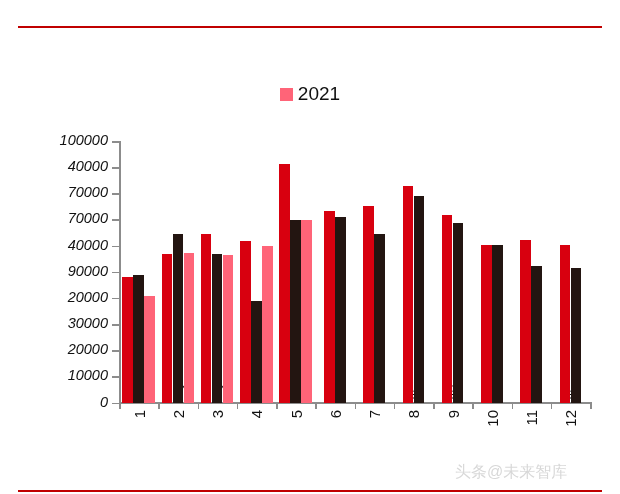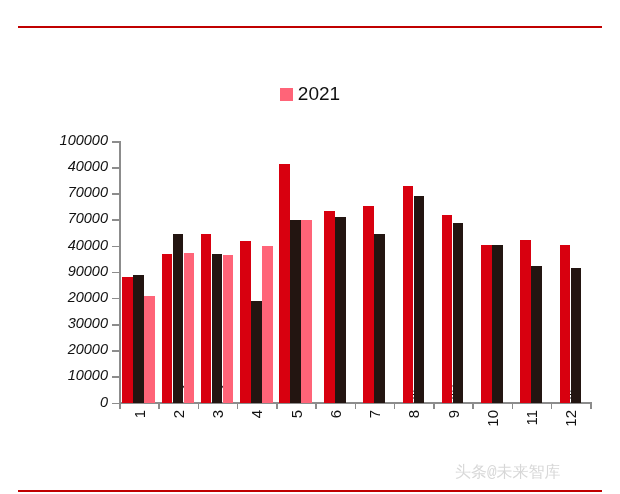--- a/index.html
+++ b/index.html
@@ -137,21 +137,21 @@
   }
 
   
   #watermark {
     position: absolute;
     left: 455px;
     top: 462px;
     font-size: 16px;
     color: #b8b8b8;
     opacity: 0.55;
-    font-family: Liberation Mono, monospace;
+    font-family: Liberation Sans, sans-serif;
     white-space: nowrap;
   }
   #bottom-rule {
     position: absolute;
     left: 18px;
     top: 490px;
     width: 584px;
     height: 2px;
     background: #C00000;
   }

